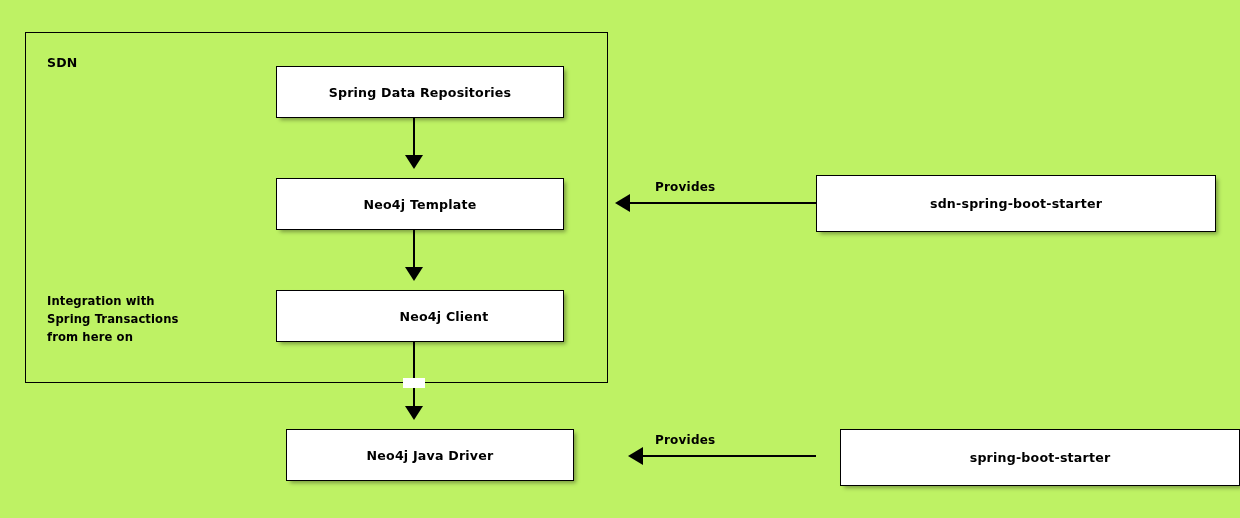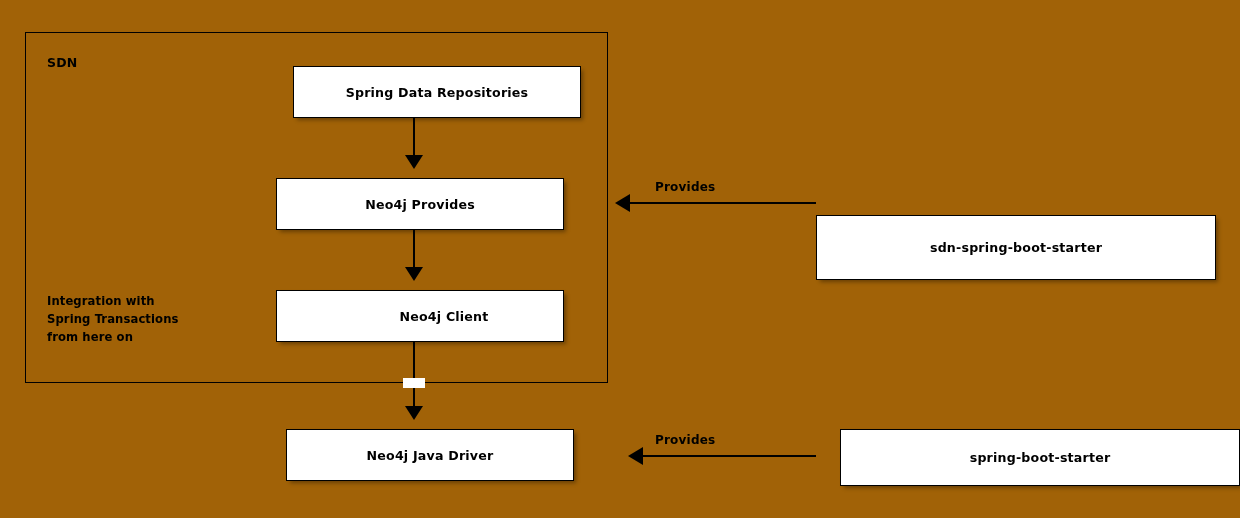--- a/index.html
+++ b/index.html
@@ -7,21 +7,21 @@
     padding: 0;
     background: #ffffff;
   }
   body {
     font-family: "DejaVu Sans", "Liberation Sans", sans-serif;
   }
   #canvas {
     position: relative;
     width: 1240px;
     height: 518px;
-    background: #a16207;
+    background: #bef264;
     overflow: hidden;
   }
 
   
   .sdn-container {
     position: absolute;
     left: 25px;
     top: 32px;
     width: 583px;
     height: 351px;
@@ -61,26 +61,26 @@
     justify-content: center;
   }
   .node .node-label {
     font-size: 12.6px;
     font-weight: bold;
     color: #000000;
     letter-spacing: 0.2px;
     white-space: nowrap;
   }
 
-  .node-repos    { left: 276px; top: 66px;  width: 288px; height: 52px; margin-left: 17px; }
+  .node-repos    { left: 276px; top: 66px;  width: 288px; height: 52px; }
   .node-template { left: 276px; top: 178px; width: 288px; height: 52px; }
   .node-client   { left: 276px; top: 290px; width: 288px; height: 52px; padding-left: 48px; }
   .node-driver   { left: 276px; top: 429px; width: 288px; height: 52px; margin-left: 10px; }
 
-  .node-sdn-starter    { left: 816px; top: 175px; width: 400px; height: 65px; margin-top: 40px; }
+  .node-sdn-starter    { left: 816px; top: 175px; width: 400px; height: 57px; }
   .node-spring-starter { left: 840px; top: 429px; width: 400px; height: 57px; }
 
   
   .note {
     position: absolute;
     left: 47px;
     top: 292px;
     font-size: 11.6px;
     font-weight: bold;
     line-height: 18px;
@@ -172,21 +172,21 @@
 
   <div class="hline h2"></div>
   <div class="arrow-left al2"></div>
   <div class="edge-label el2">Provides</div>
 
   <div class="node node-repos">
     <span class="node-label">Spring Data Repositories</span>
   </div>
 
   <div class="node node-template">
-    <span class="node-label">Neo4j Provides</span>
+    <span class="node-label">Neo4j Template</span>
   </div>
 
   <div class="node node-client">
     <span class="node-label">Neo4j Client</span>
   </div>
 
   <div class="node node-driver">
     <span class="node-label">Neo4j Java Driver</span>
   </div>
 

